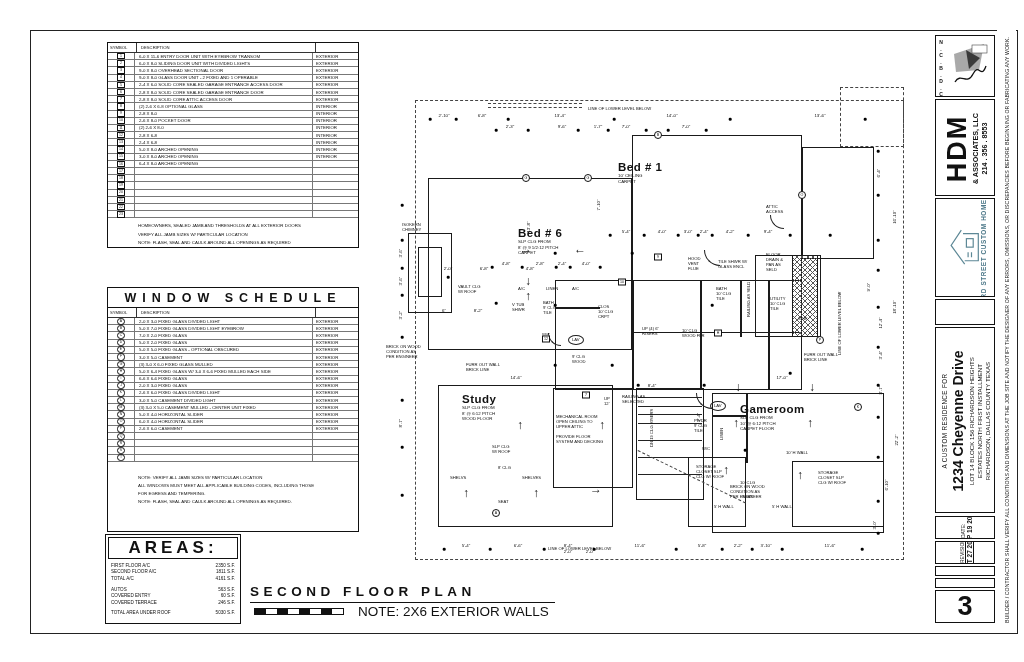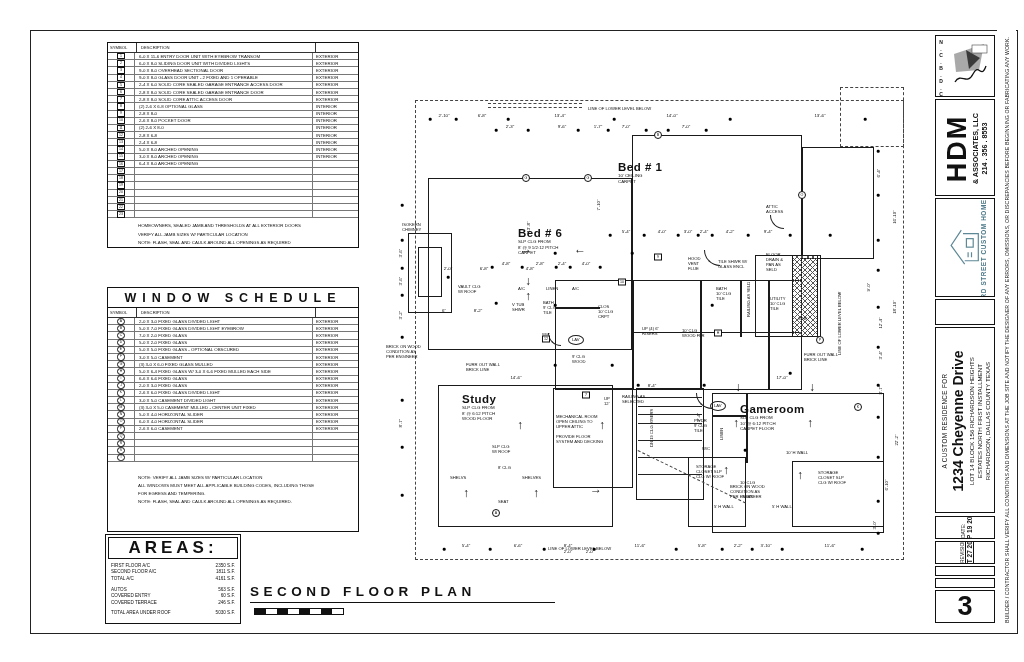--- a/index.html
+++ b/index.html
@@ -855,20 +855,21 @@
         <span class="pdot" style="left: 96px; top: 248px;"></span>
         <span class="pdot" style="left: 238px; top: 330px;"></span>
         <span class="pdot" style="left: 304px; top: 330px;"></span>
         <span class="pdot" style="left: 345px; top: 395px;"></span>
       </div>
   </div>
 
   <div class="abs" id="plan-caption">
     <div id="plan-title">SECOND FLOOR PLAN</div>
     <div id="scale-bar"></div>
+    <div id="plan-note">NOTE: 2X6 EXTERIOR WALLS</div>
   </div>
 
   <div class="tb-cell" style="left:935px;top:35px;width:60px;height:62px;">
     <div class="ncb-vert">N.C.B.D.C</div>
     <svg width="44" height="56" viewBox="0 0 44 56" style="position:absolute;left:12px;top:2px;">
       <polygon points="6,16 36,6 31,32 8,34" fill="#9a9a9a" opacity="0.85"></polygon>
       <polygon points="18,12 32,20 21,31" fill="#3a3a3a"></polygon>
       <rect x="24" y="7" width="15" height="8" fill="#fff" stroke="#444" stroke-width="0.6"></rect>
       <path d="M7,44 C13,34 19,48 25,36 S33,42 38,28" stroke="#111" fill="none" stroke-width="1.3"></path>
     </svg>

